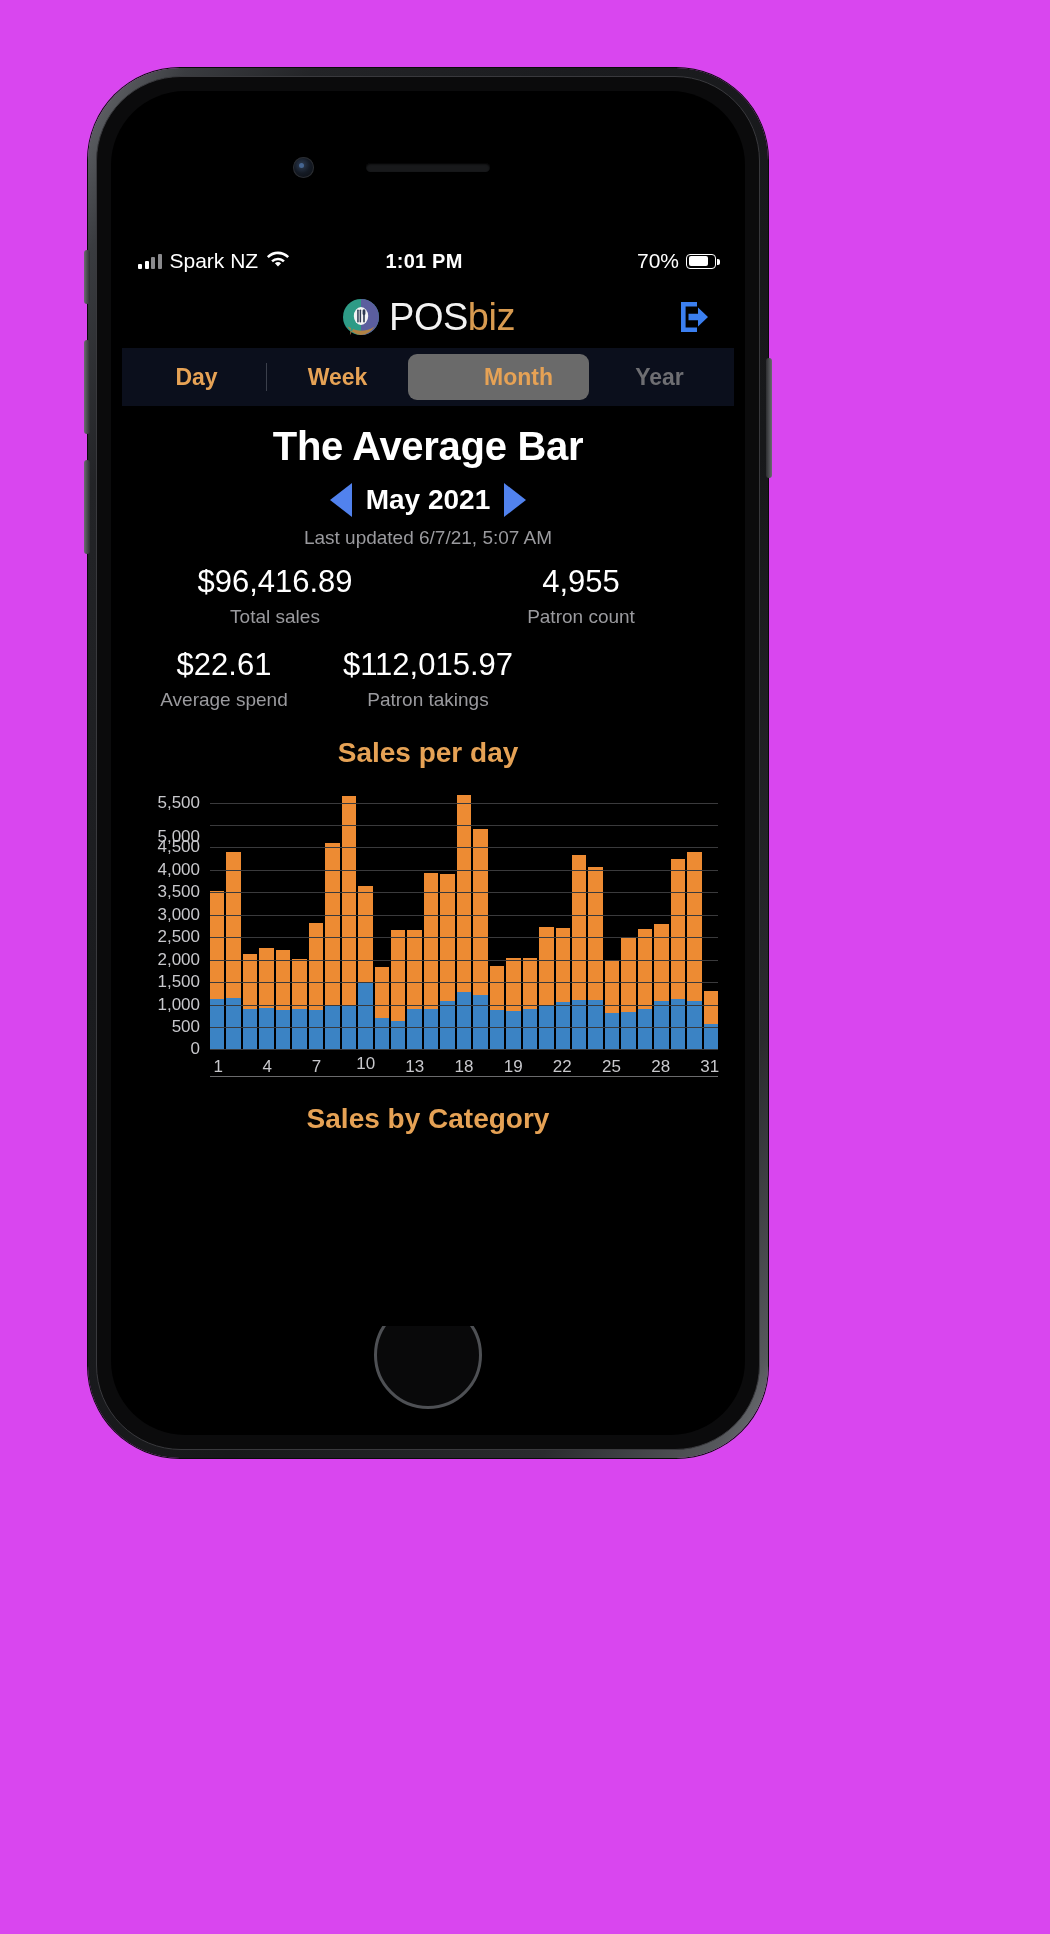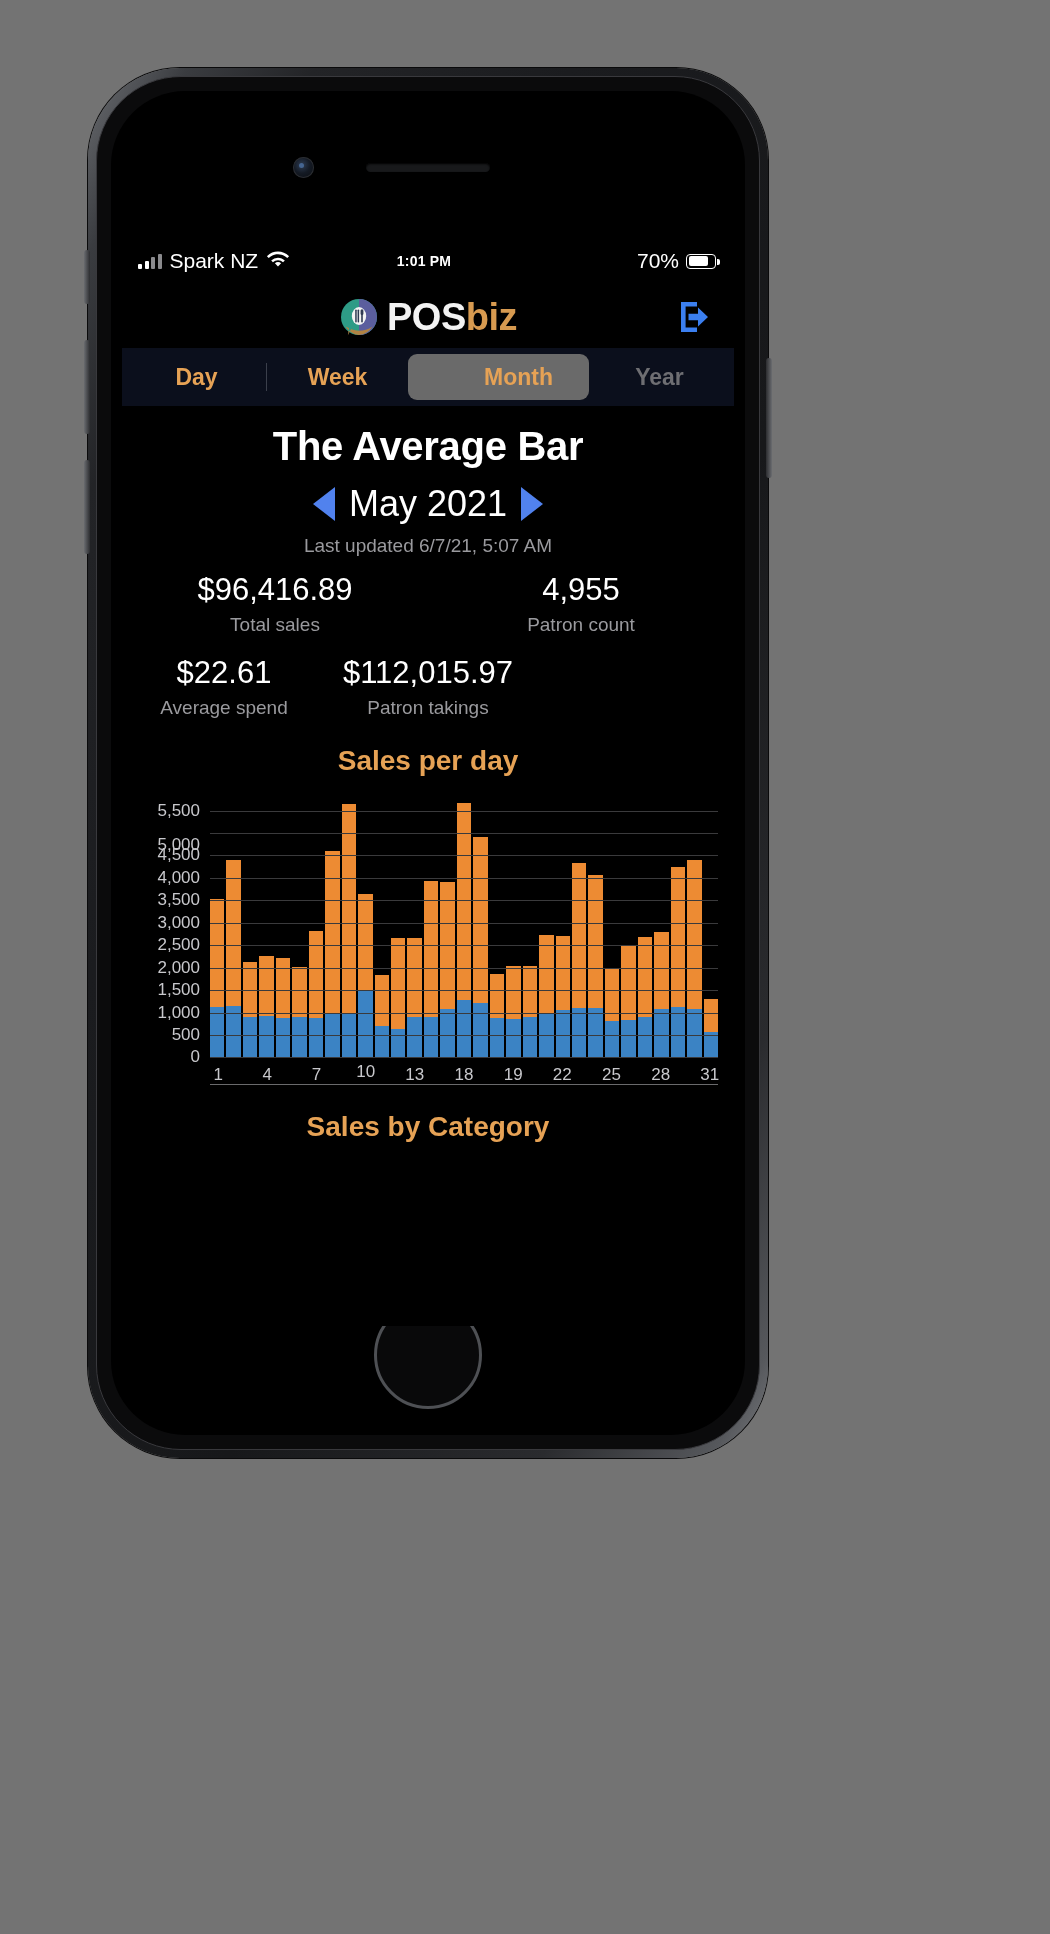--- a/index.html
+++ b/index.html
@@ -2,21 +2,21 @@
 <html><head>
 <meta charset="utf-8">
 <title>POSbiz Dashboard</title>
 <style>
   * { box-sizing: border-box; margin: 0; padding: 0; }
   html, body {
     width: 1050px; height: 1934px;
     background: #000; overflow: hidden;
     font-family: "Liberation Sans", sans-serif;
   }
-  #stage { position: relative; width: 1050px; height: 1934px; background:#737373; }
+  #stage { position: relative; width: 1050px; height: 1934px; background:#d946ef; }
 
   
   .device-outer {
     position: absolute; left: 88px; top: 68px;
     width: 680px; height: 1390px;
     border-radius: 92px;
     background: linear-gradient(118deg,#6d6f73 0%,#3a3c40 7%,#232427 16%,#1b1c1f 34%,#17181a 62%,#2a2b2e 84%,#56585c 96%,#7b7d81 100%);
     box-shadow: 0 0 0 1px #0a0a0b;
   }
   .device-inner {
@@ -69,21 +69,21 @@
 
   
   .statusbar {
     height: 50px; display: flex; align-items: center;
     padding: 0 18px 0 16px; color: #fff;
     font-size: 20px; position: relative; background:#000;
   }
   .sb-left { display: flex; align-items: center; gap: 8px; }
   .sb-center {
     position: absolute; left: 0; right: 8px; text-align: center;
-    font-size: 14px; font-weight: 600; letter-spacing: .2px; pointer-events:none;
+    font-size: 20px; font-weight: 600; letter-spacing: .2px; pointer-events:none;
   }
   .sb-right { margin-left: auto; display: flex; align-items: center; gap: 7px;
               font-size: 21px; font-weight: 500; position: relative; z-index: 2; }
   .signal { display: flex; align-items: flex-end; gap: 2.5px; height: 15px; }
   .signal i { display: block; width: 4px; background: #fff; border-radius: 1px; }
   .signal i:nth-child(1){ height:5px;  }
   .signal i:nth-child(2){ height:8px;  }
   .signal i:nth-child(3){ height:12px; background:#8a8a8d; }
   .signal i:nth-child(4){ height:15px; background:#8a8a8d; }
   .carrier { font-size: 21px; font-weight: 500; }
@@ -92,21 +92,21 @@
                     background:#fff; border-radius:0 2px 2px 0; }
   .battery .lvl { position:absolute; left:1.5px; top:1.5px; bottom:1.5px; background:#fff; border-radius:2px; }
 
   
   .appheader {
     height: 62px; display: flex; align-items: center; justify-content: center;
     position: relative; background: #000;
   }
   .logo { display: flex; align-items: center; gap: 8px; }
   .logo-mark { width: 40px; height: 40px; position: relative; }
-  .logo-word { font-size: 38px; font-weight: 700; letter-spacing: -.5px; line-height: 1; }
+  .logo-word { font-size: 38px; font-weight: 400; letter-spacing: -.5px; line-height: 1; }
   .logo-pos { color: #f2f2f2; }
   .logo-biz { color: #d79a50; }
   .logout-btn {
     position: absolute; right: 18px; top: 50%; transform: translateY(-50%);
     width: 40px; height: 38px; cursor: pointer;
   }
 
   
   .tabbar {
     display: flex; align-items: center; height: 58px;
@@ -130,21 +130,21 @@
   }
   .datenav {
     display: flex; align-items: center; justify-content: center; gap: 14px;
     margin-top: 14px;
   }
   .arrow { width: 0; height: 0; cursor: pointer; }
   .arrow.left  { border-top: 17px solid transparent; border-bottom: 17px solid transparent;
                  border-right: 22px solid #5182ee; }
   .arrow.right { border-top: 17px solid transparent; border-bottom: 17px solid transparent;
                  border-left: 22px solid #5182ee; }
-  .datelabel { color:#fff; font-size: 36px; font-weight: 400; }
+  .datelabel { color:#fff; font-size: 28px; font-weight: 700; }
   .updated { text-align: center; color: #9a9a9e; font-size: 19px; margin-top: 10px; }
 
   .sectiontitle {
     text-align: center; color: #e6a255; font-size: 28px; font-weight: 700; margin-top: 24px;
   }
 
   .statsrow { display: flex; margin-top: 14px; }
   .stat { flex: 1; text-align: center; }
   .stat .val { color: #fff; font-size: 31px; font-weight: 400; line-height: 1.2; }
   .stat .val.green { color: #3faa43; display: inline-flex; align-items: center; gap: 7px; }

